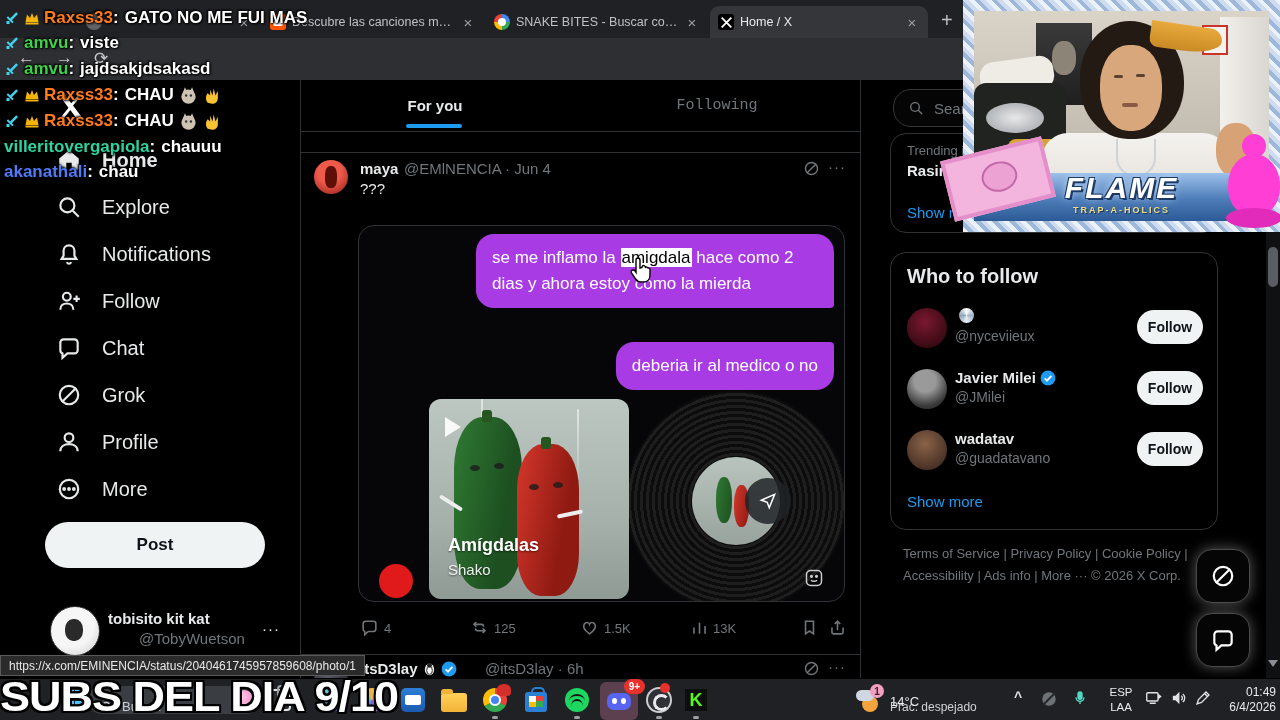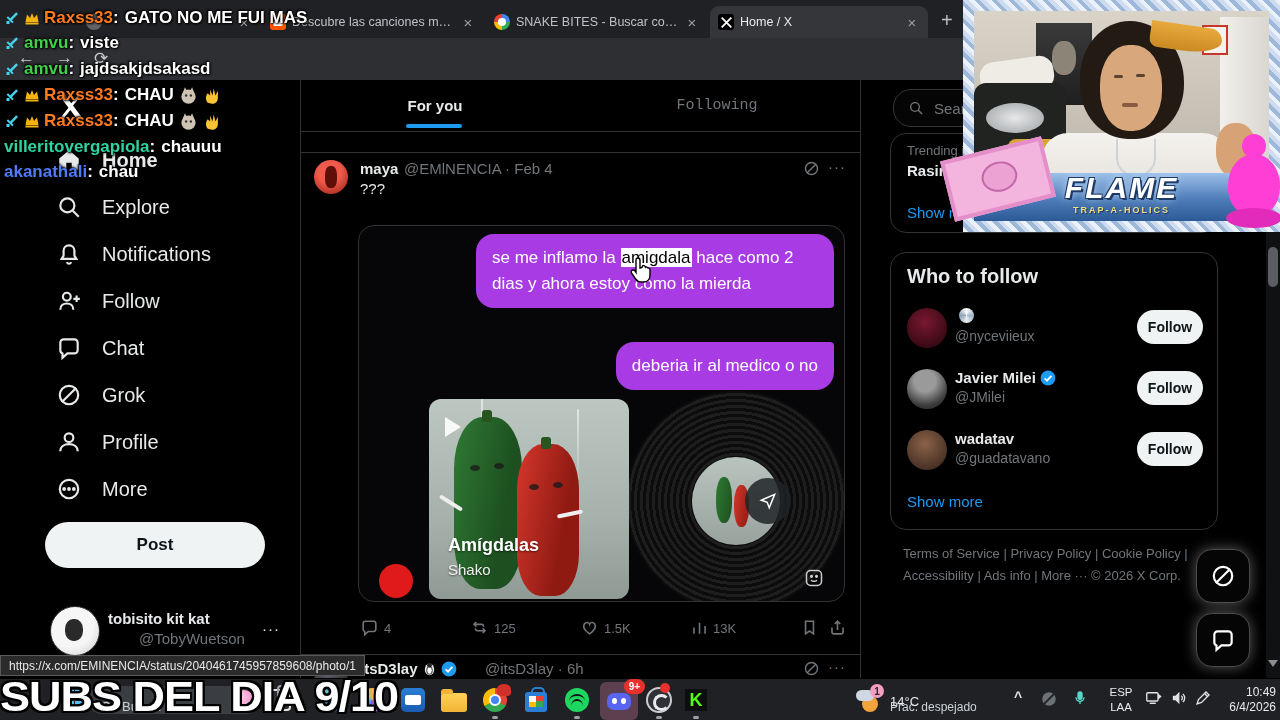--- a/index.html
+++ b/index.html
@@ -370,21 +370,21 @@
 
     <div id="feed-tabs">
       <div id="tab-foryou"><span>For you</span></div>
       <div id="foryou-underline" style="background:#1d9bf0"></div>
       <div id="tab-following"><span>Following</span></div>
     </div>
     <div class="tweet-divider" style="top:72px"></div>
 
     <div class="avatar32" id="t1-av"></div>
     <div class="t-name" style="left:360px;top:80px">maya</div>
-    <div class="t-meta" style="left:404px;top:80px">@EMlNENCIA · Feb 4</div>
+    <div class="t-meta" style="left:404px;top:80px">@EMlNENCIA · Jun 4</div>
     <span class="t-grok" style="left:803px;top:80px">
       <svg width="17" height="17" viewBox="0 0 24 24" fill="none" stroke="#71767b" stroke-width="2">
           <circle cx="12" cy="12" r="8.5"></circle>
           <line x1="5.5" y1="18.5" x2="18.5" y2="5.5"></line>
         </svg>
     </span>
     <div class="t-dots" style="left:828px;top:78px">···</div>
     <div id="t1-text">???</div>
 
     <div id="media">
@@ -801,21 +801,21 @@
           <path d="M14.5 9 a4 4 0 0 1 0 6 M16.5 6.5 a7.5 7.5 0 0 1 0 11"></path>
         </svg>
     </span>
     <span class="tray" style="left:1194px;top:10px">
       <svg width="18" height="18" viewBox="0 0 24 24" fill="none" stroke="#dfe3e6" stroke-width="1.8">
           <path d="M4 20 L6 14 L16 4 L20 8 L10 18 Z"></path>
           <path d="M14 6 L18 10"></path>
         </svg>
     </span>
     <div id="tb-clock">
-      <div>10:49</div>
+      <div>01:49</div>
       <div>6/4/2026</div>
     </div>
   </div>
 
   <div id="subs-text">SUBS DEL DIA 9/10</div>
 
   <svg id="hand-cursor" width="26" height="28" viewBox="0 0 26 28">
     <path d="M10 2 C11.4 2 12 3 12 4.5 V12 L14 11.5 C14 10 15 9.4 16 9.6 C17 9.8 17.4 10.5 17.5 11.3 C18.3 10.8 19.6 11 20 12 C20.9 11.8 22 12.3 22 13.8 V19 C22 23 19.5 26 15.5 26 H13 C10.5 26 9 25 7.6 23 L3.6 17.2 C2.8 16 3.2 14.7 4.3 14.2 C5.3 13.7 6.4 14 7 15 L8 16.5 V4.5 C8 3 8.6 2 10 2 Z" fill="#fff" stroke="#000" stroke-width="1.4"></path>
   </svg>
 

